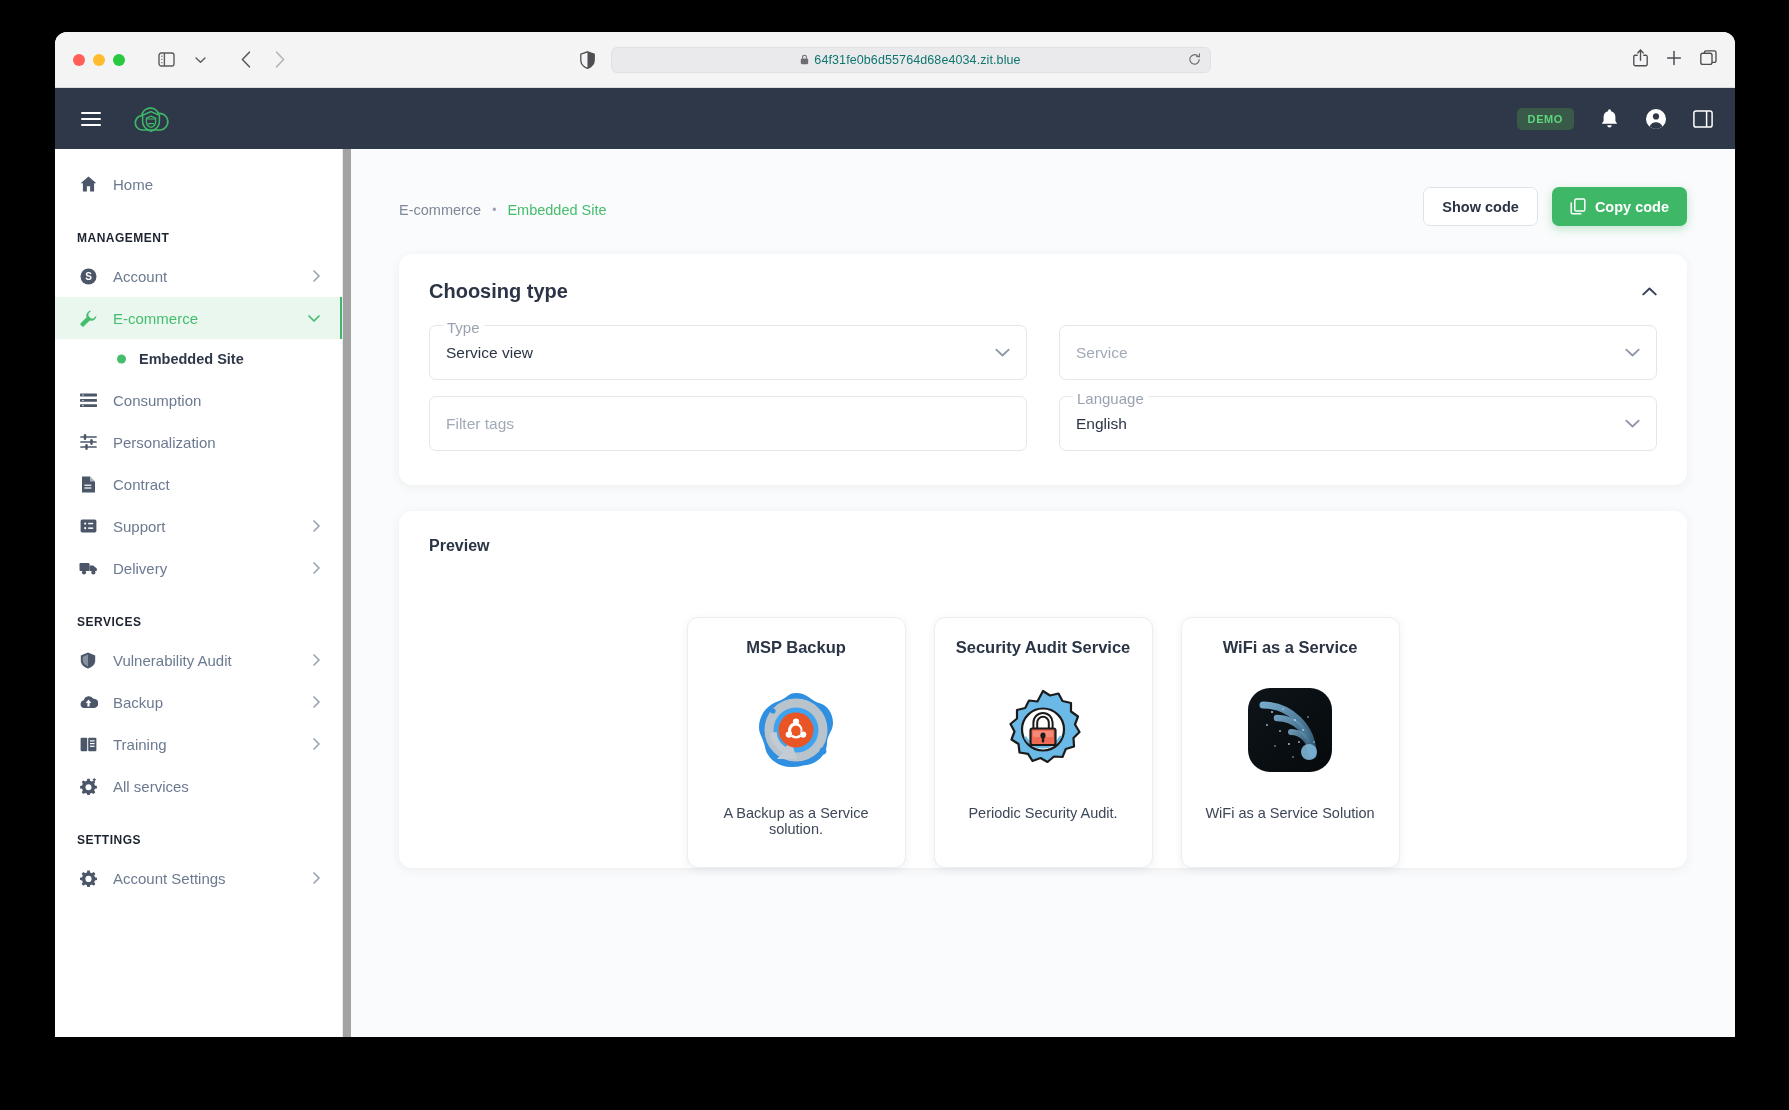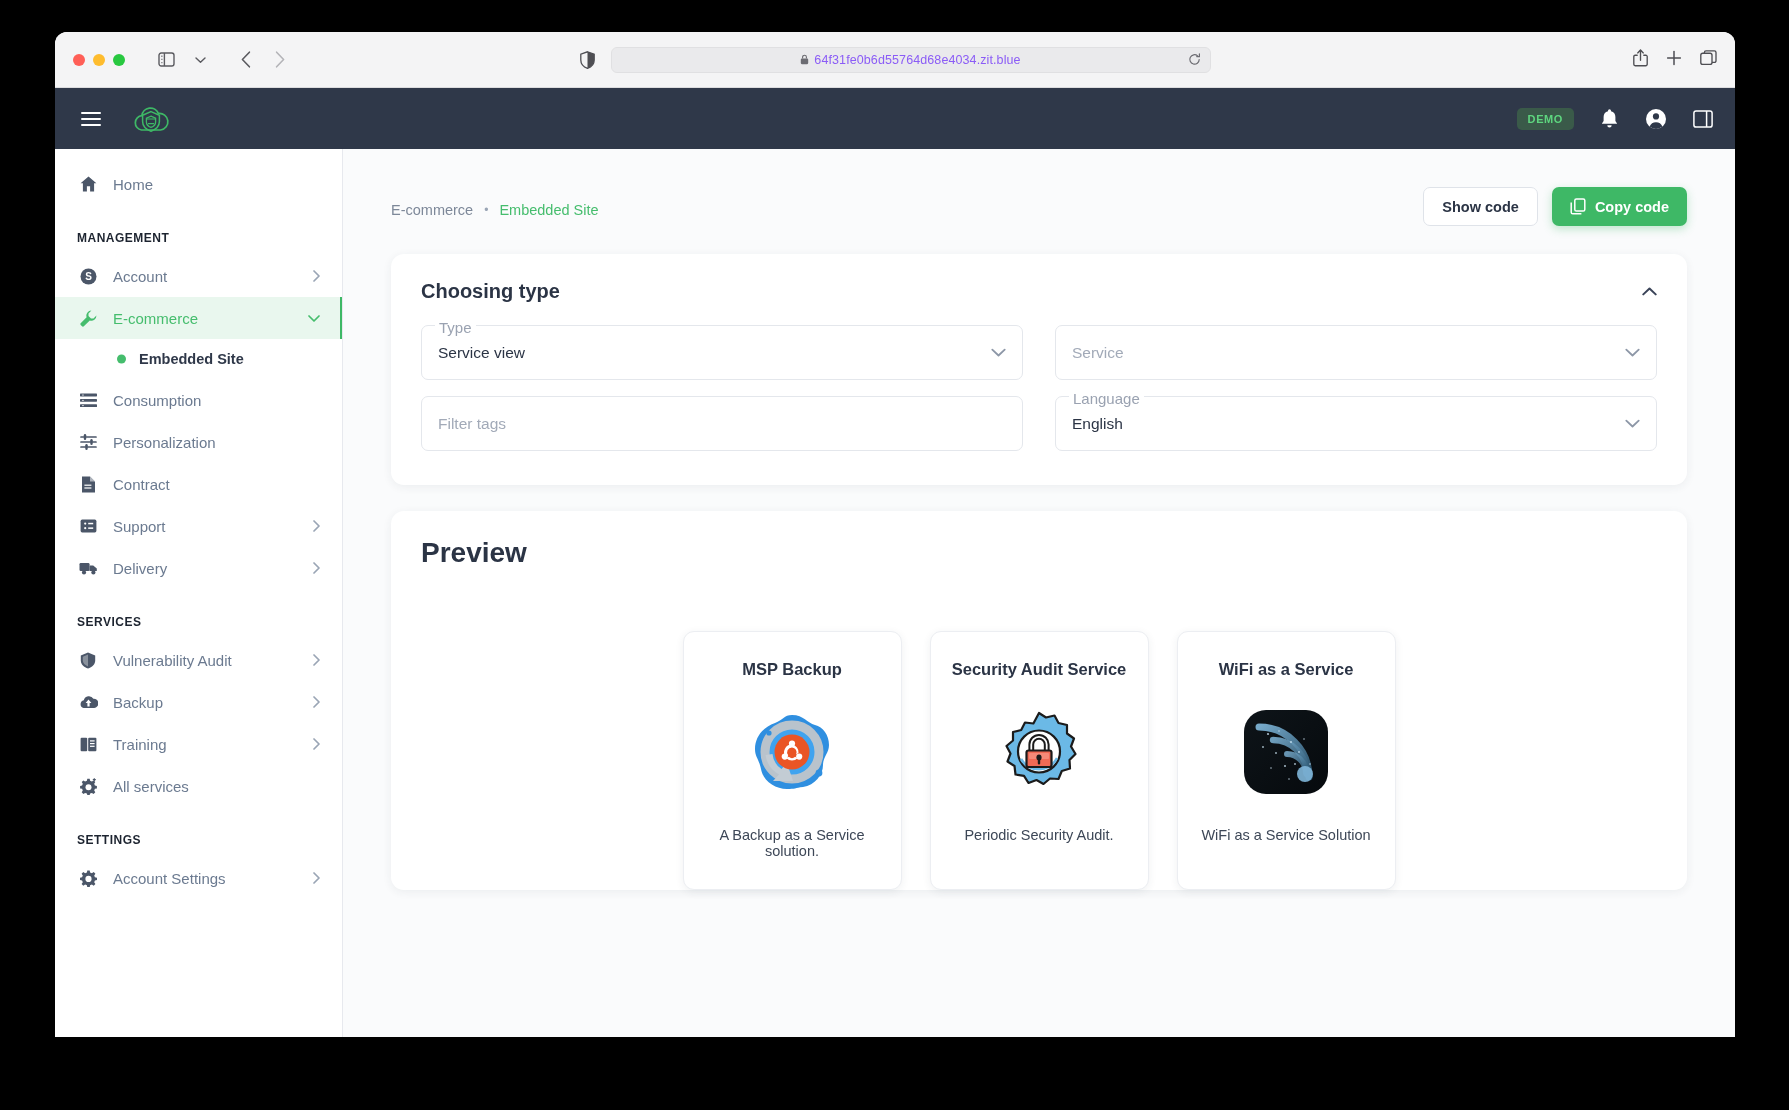--- a/index.html
+++ b/index.html
@@ -52,21 +52,21 @@
   .shield-btn { color: #4e4e53; display: flex; align-items: center; }
   .addr {
     width: 600px; height: 26px;
     background: #eaeaec;
     border: 1px solid #e0e0e2;
     border-radius: 6px;
     display: flex; align-items: center; justify-content: center;
     position: relative;
   }
   .addr .url {
-    font-size: 12.5px; color: #8b5cf6; letter-spacing: .1px;
+    font-size: 12.5px; color: #0f766e; letter-spacing: .1px;
     display: flex; align-items: center; gap: 5px;
   }
   .addr .reload {
     position: absolute; right: 9px; color: #6c6c72;
     display: flex; align-items: center;
   }
   .chrome-right {
     margin-left: auto; display: flex; align-items: center; gap: 18px;
     color: #4e4e53;
   }
@@ -83,21 +83,21 @@
   .logo { margin-left: 30px; display: flex; align-items: center; }
   .hdr-right { margin-left: auto; display: flex; align-items: center; gap: 26px; }
   .demo-badge {
     background: #3a5a49; color: #5ed67f;
     font-size: 11px; font-weight: bold; letter-spacing: .6px;
     padding: 5px 11px; border-radius: 5px;
   }
   .hdr-icon { color: #fff; display: flex; align-items: center; }
 
   
-  .body-row { display: flex; height: calc(1005px - 56px - 61px); background: #a3a3a3; }
+  .body-row { display: flex; height: calc(1005px - 56px - 61px); background: #a3a3a3; gap: 8px; }
 
   
   .sidebar {
     width: 288px; min-width: 288px;
     background: #fff;
     border-right: 1px solid #e7e9ee;
     padding-top: 14px;
     overflow: hidden;
     position: relative;
   }
@@ -195,29 +195,29 @@
   .field .fl {
     position: absolute; top: -7px; left: 13px;
     background: #fff; padding: 0 4px;
     font-size: 15px; color: #9aa2b1;
   }
   .field .fv { font-size: 15.5px; color: #2b3445; }
   .field .fp { font-size: 15.5px; color: #a2aab8; }
   .field .fcaret { margin-left: auto; color: #8d97a7; display: flex; align-items: center; }
 
   .preview-card { margin-top: 26px; padding: 26px 30px 0 30px; }
-  .preview-title { font-size: 28px; font-weight: bold; color: #2b3445; }
+  .preview-title { font-size: 16px; font-weight: bold; color: #2b3445; }
   .tiles { display: flex; gap: 28px; justify-content: center; margin-top: 62px; }
   .tile {
     width: 219px;
     background: #fff;
     border: 1px solid #eceef2;
     border-radius: 11px;
     box-shadow: 0 2px 9px rgba(40,50,70,.07);
-    padding: 28px 14px 30px 14px;
+    padding: 20px 14px 30px 14px;
     text-align: center;
   }
   .tile-title { font-size: 16.5px; font-weight: bold; color: #2b3445; }
   .tile-img { height: 86px; margin: 30px auto 0 auto; display: flex; align-items: center; justify-content: center; }
   .tile-desc { margin-top: 32px; font-size: 14.5px; color: #3d4757; }
 </style>
 </head>
 <body>
 
 <div class="window">

